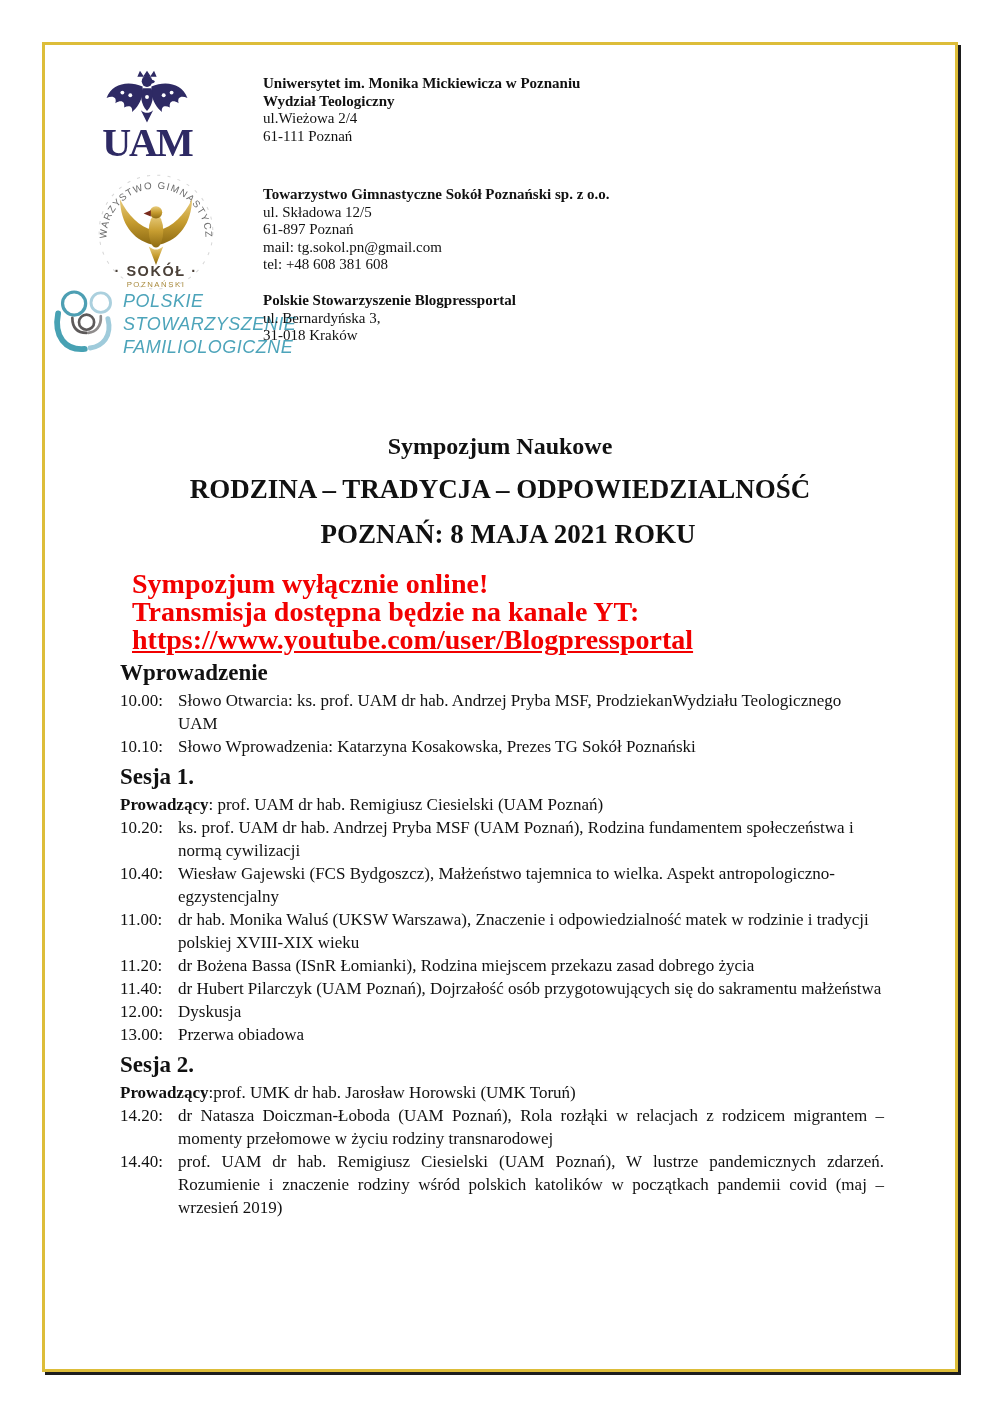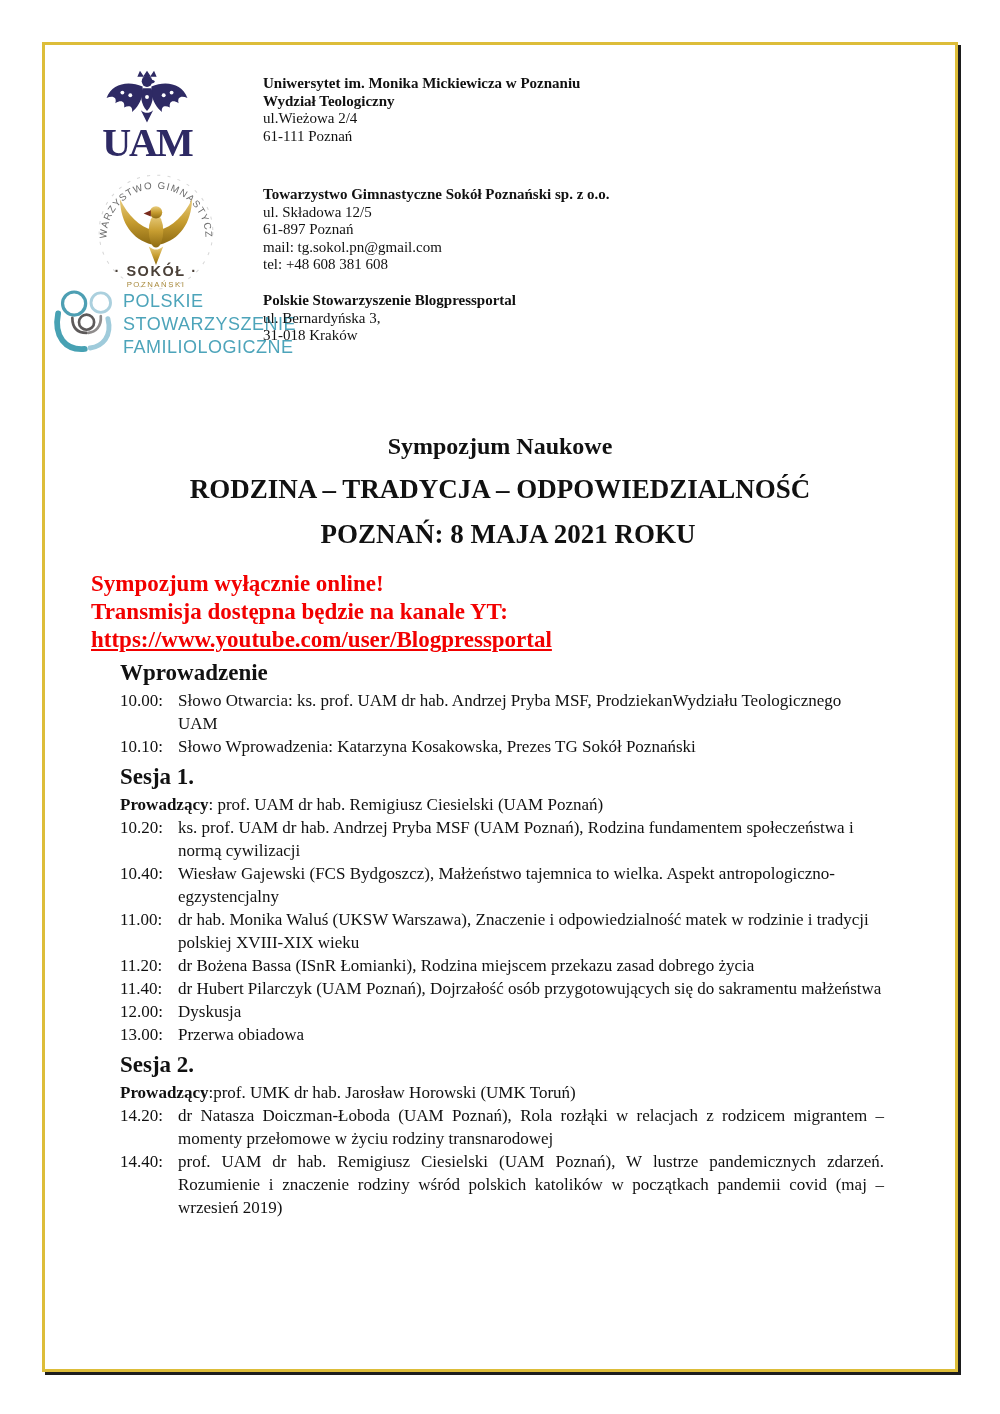--- a/index.html
+++ b/index.html
@@ -31,33 +31,33 @@
   .addr2{top:141px;}
   .addr3{top:247px;}
 
   .uam-logo{position:absolute;left:57px;top:23px;width:90px;text-align:center;}
   .uam-logo svg{display:block;margin:0 auto;}
   .uam-word{
     font-weight:bold;color:#2e2a64;font-size:40px;line-height:38px;
     letter-spacing:-2px;margin-top:-2px;
   }
   .sokol-logo{position:absolute;left:49px;top:125px;width:124px;height:124px;}
-  .psf-logo{position:absolute;left:6px;top:243px;display:flex;align-items:center;}
+  .psf-logo{position:absolute;left:6px;top:243px;display:flex;align-items:center;font-style:italic;}
   .psf-text{
     font-family:"Liberation Sans","DejaVu Sans",sans-serif;
     color:#4da4ba;font-size:18px;line-height:23px;letter-spacing:.5px;
     margin-left:8px;
   }
   
   .title-block{text-align:center;}
   .title1{font-size:24px;font-weight:bold;margin:0 0 14px 0;}
   .title2{font-size:27px;font-weight:bold;margin:0 0 14px 0;}
   .title3{font-size:27px;font-weight:bold;margin:0 0 20px 16px;}
   
-  .notice{padding-left:46px;font-weight:bold;font-size:23px;line-height:28px;}
+  .notice{padding-left:87px;font-weight:bold;font-size:28px;line-height:28px;}
   .notice a{font-weight:bold;text-decoration:underline;}
   
   .schedule{padding:0 71px 0 75px;}
   .section{margin-top:6px;}
   .section-heading{font-size:23px;font-weight:bold;margin:0 0 3px 0;}
   .chair{font-size:17px;line-height:23px;}
   .chair .lead{font-weight:bold;}
   .item{position:relative;padding-left:58px;font-size:17px;line-height:23px;}
   .item .time{position:absolute;left:0;top:0;}
   .section-justify .item .txt{text-align:justify;text-align-last:left;}

